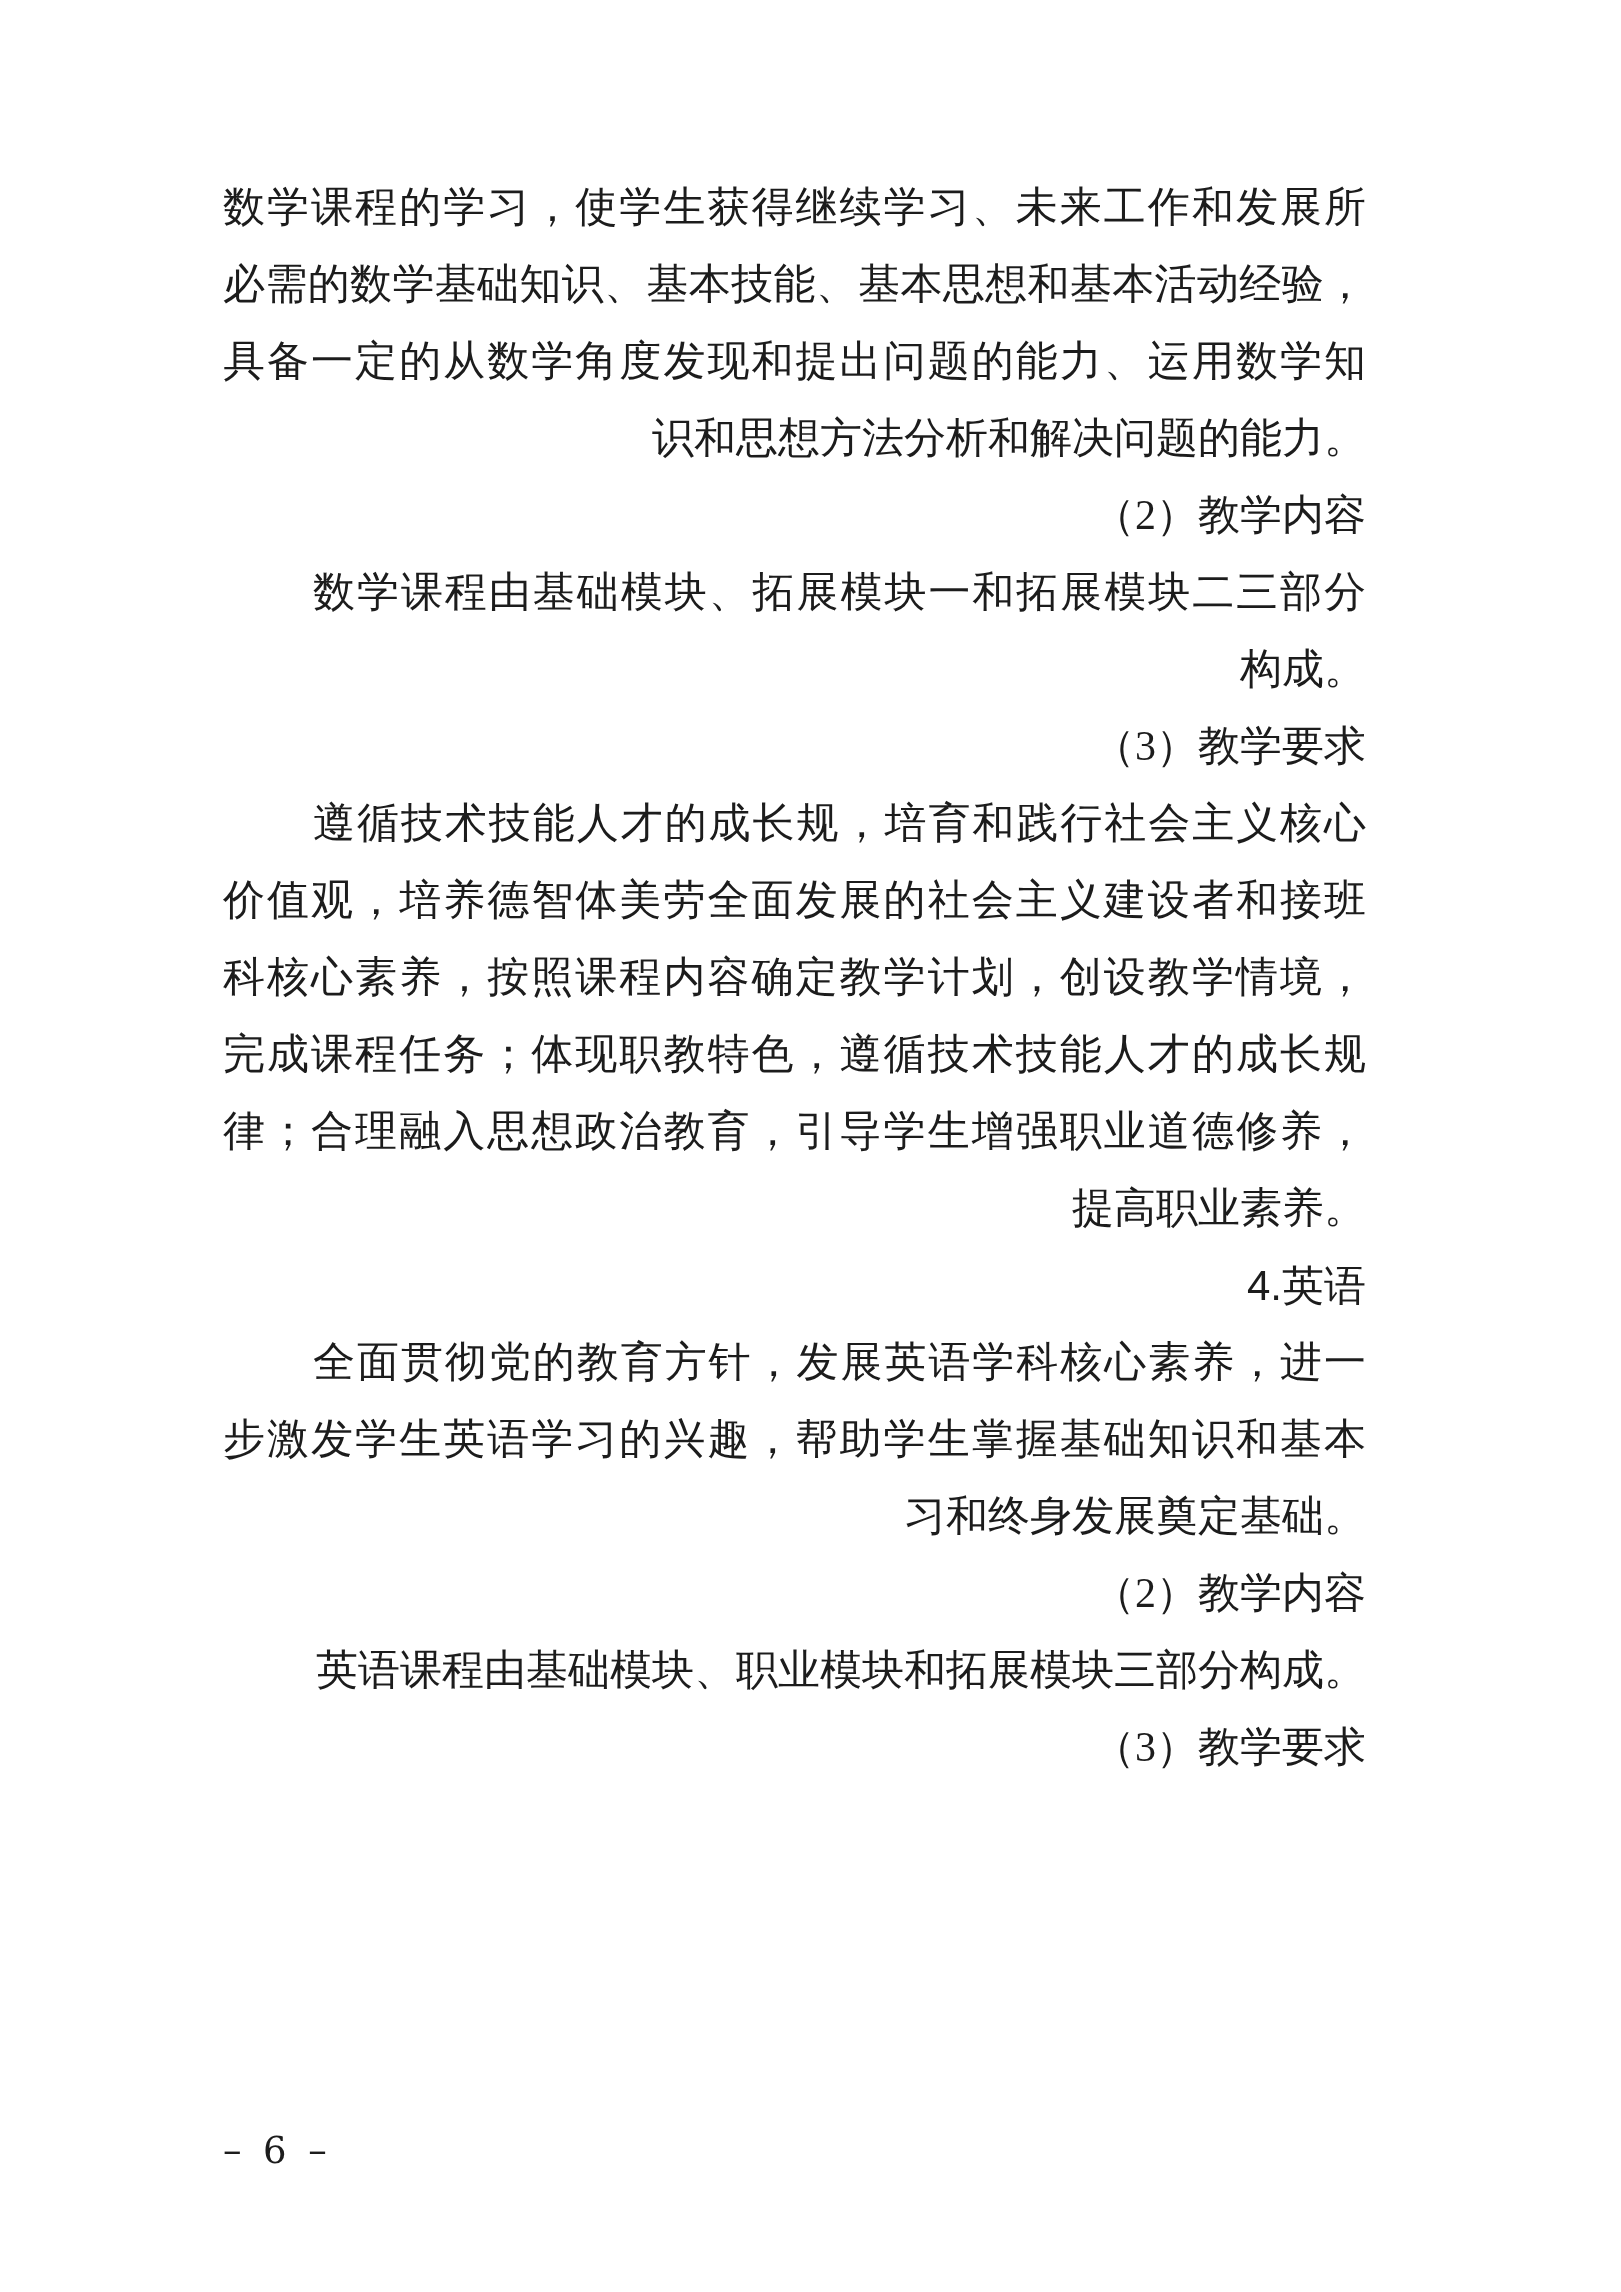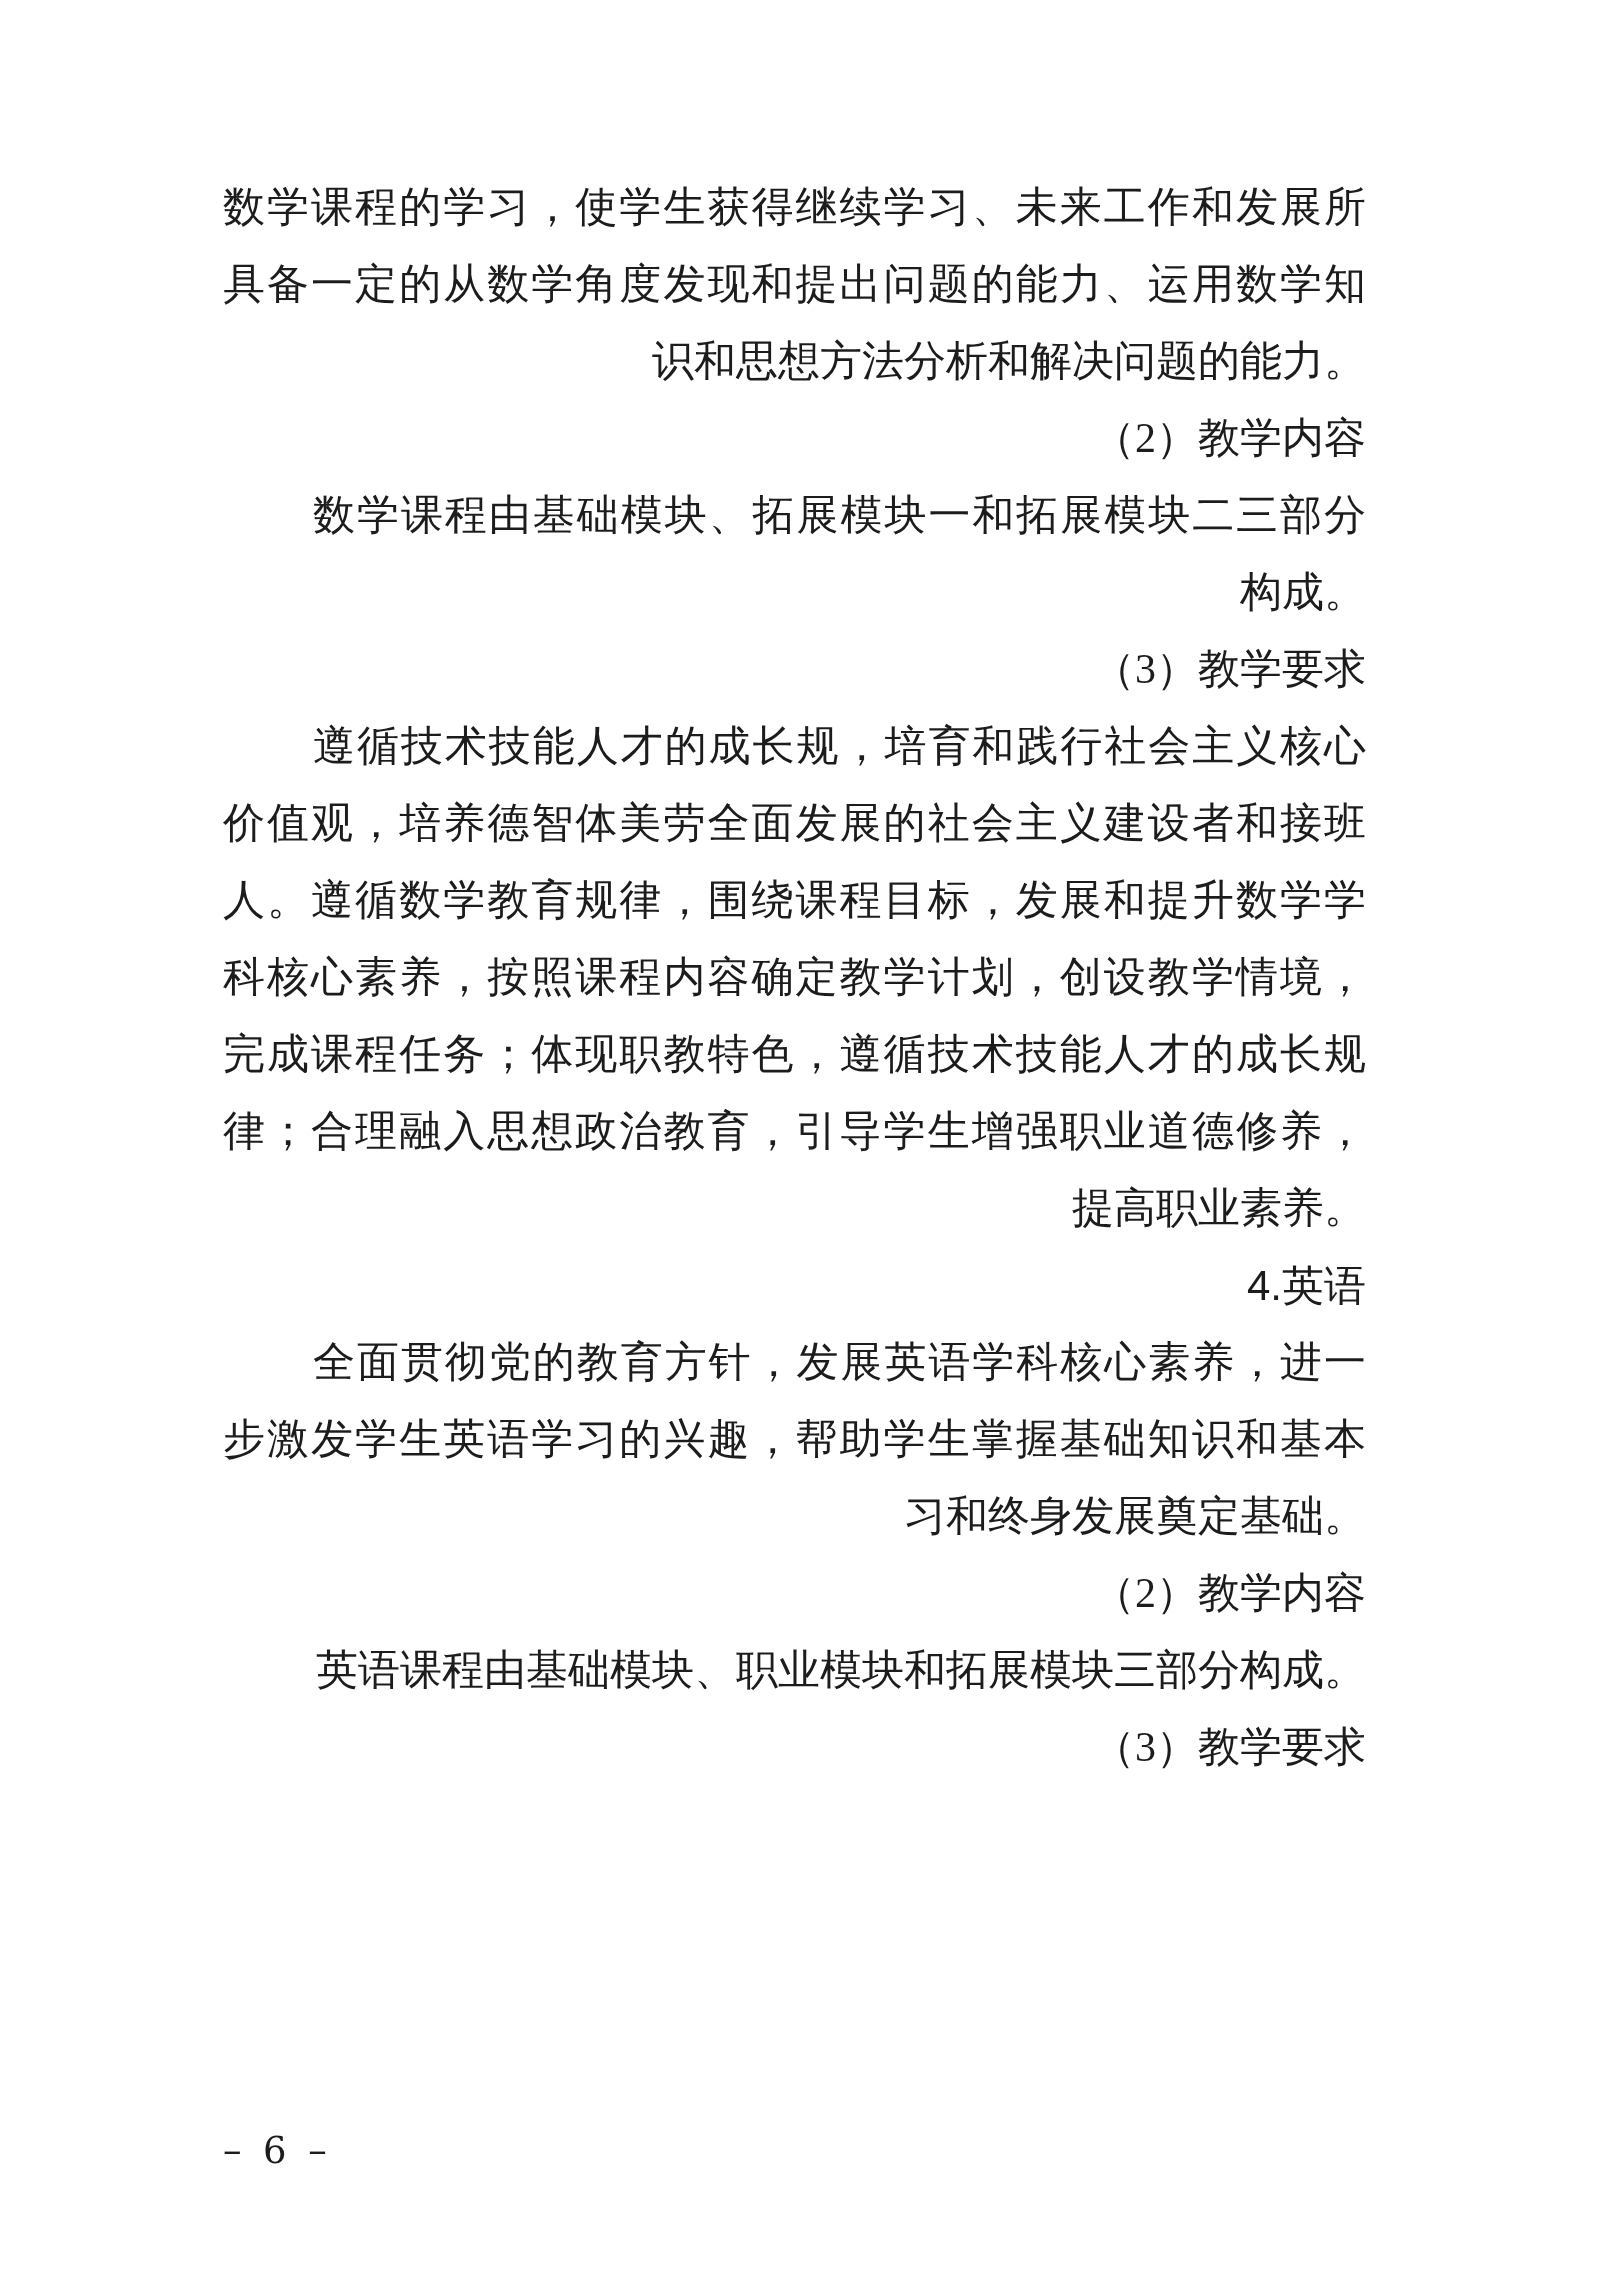--- a/index.html
+++ b/index.html
@@ -59,29 +59,29 @@
     color: #1c1c1c;
     font-family: "DejaVu Serif", "Liberation Serif", serif;
   }
 </style>
 </head>
 <body>
 
 <div class="page">
   <div class="text-body">
       <div class="line fill">数学课程的学习，使学生获得继续学习、未来工作和发展所</div>
+      <div class="line fill">必需的数学基础知识、基本技能、基本思想和基本活动经验，</div>
       <div class="line fill">具备一定的从数学角度发现和提出问题的能力、运用数学知</div>
       <div class="line">识和思想方法分析和解决问题的能力。</div>
       <div class="line indent">（2）教学内容</div>
       <div class="line indent fill">数学课程由基础模块、拓展模块一和拓展模块二三部分</div>
       <div class="line">构成。</div>
       <div class="line indent">（3）教学要求</div>
       <div class="line indent fill">遵循技术技能人才的成长规，培育和践行社会主义核心</div>
       <div class="line fill">价值观，培养德智体美劳全面发展的社会主义建设者和接班</div>
-      <div class="line fill">人。遵循数学教育规律，围绕课程目标，发展和提升数学学</div>
       <div class="line fill">科核心素养，按照课程内容确定教学计划，创设教学情境，</div>
       <div class="line fill">完成课程任务；体现职教特色，遵循技术技能人才的成长规</div>
       <div class="line fill">律；合理融入思想政治教育，引导学生增强职业道德修养，</div>
       <div class="line">提高职业素养。</div>
       <div class="line indent bold">4.英语</div>
       <div class="line indent fill">全面贯彻党的教育方针，发展英语学科核心素养，进一</div>
       <div class="line fill">步激发学生英语学习的兴趣，帮助学生掌握基础知识和基本</div>
       <div class="line">习和终身发展奠定基础。</div>
       <div class="line indent">（2）教学内容</div>
       <div class="line indent">英语课程由基础模块、职业模块和拓展模块三部分构成。</div>

